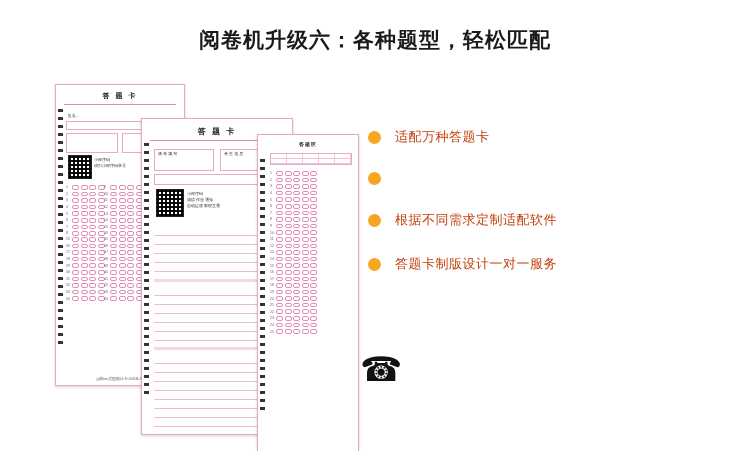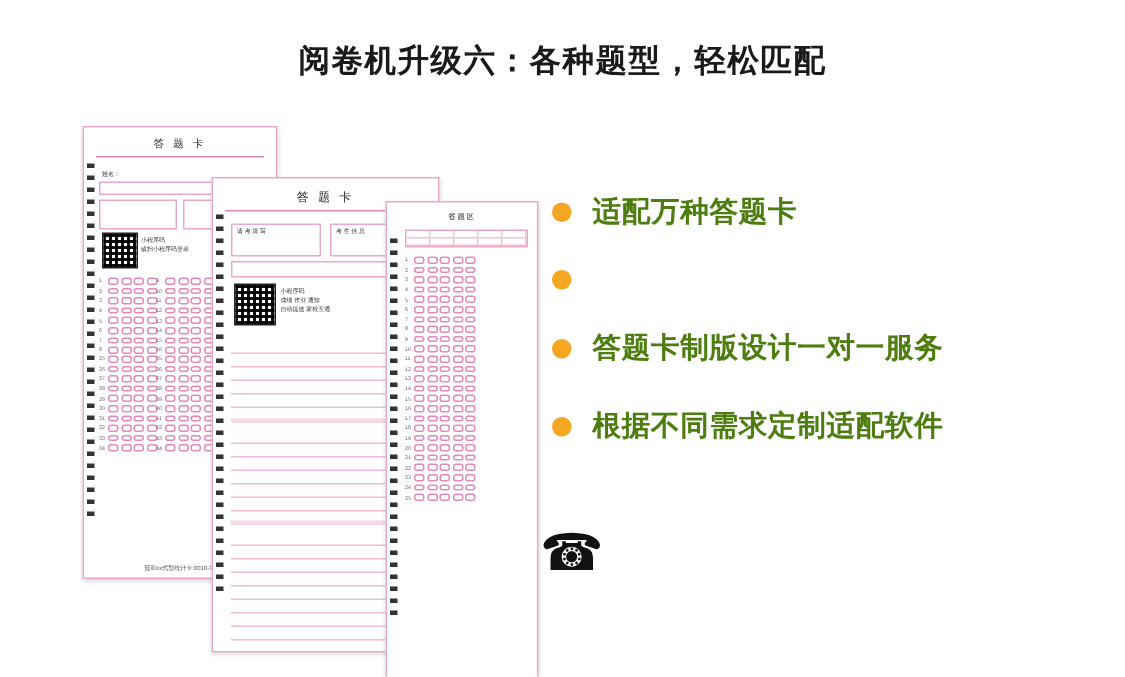--- a/index.html
+++ b/index.html
@@ -60,21 +60,21 @@
   .sheet .edge-marks i {
     display: block;
     width: 5px;
     height: 3px;
     background: #333;
     margin-bottom: 5px;
   }
   .sheet .hdr {
     text-align: center;
     font-size: 7px;
-    font-weight: normal;
+    font-weight: bold;
     color: #222;
     letter-spacing: 2px;
     padding-top: 6px;
   }
   .sheet .hdr-line {
     margin: 3px 8px 4px 8px;
     border-bottom: 1px solid #d98ab6;
   }
   .sheet .mini-box {
     border: 1px solid #e7a9c7;
@@ -165,23 +165,23 @@
   }
   .bullet .dot {
     width: 13px;
     height: 13px;
     border-radius: 50%;
     background: #f5a623;
     margin-right: 14px;
     flex: 0 0 auto;
   }
   .bullet .txt {
-    font-size: 19px;
-    color: #4d7c0f;
-    font-weight: bold;
+    font-size: 13px;
+    color: #c2410c;
+    font-weight: normal;
     letter-spacing: 0.5px;
   }
 
   
   .cta {
     position: absolute;
     left: 360px;
     top: 352px;
     display: flex;
     align-items: center;
@@ -994,25 +994,25 @@
   <div class="bullets">
     <div class="bullet">
       <span class="dot"></span>
       <span class="txt">适配万种答题卡</span>
     </div>
     <div class="bullet">
       <span class="dot"></span>
     </div>
     <div class="bullet">
       <span class="dot"></span>
-      <span class="txt">答题卡制版设计一对一服务</span>
+      <span class="txt">根据不同需求定制适配软件</span>
     </div>
     <div class="bullet">
       <span class="dot"></span>
-      <span class="txt">根据不同需求定制适配软件</span>
+      <span class="txt">答题卡制版设计一对一服务</span>
     </div>
   </div>
 
   <div class="cta">
     <span class="phone-icon">☎</span>
   </div>
 
 </div>
 
 </body></html>

